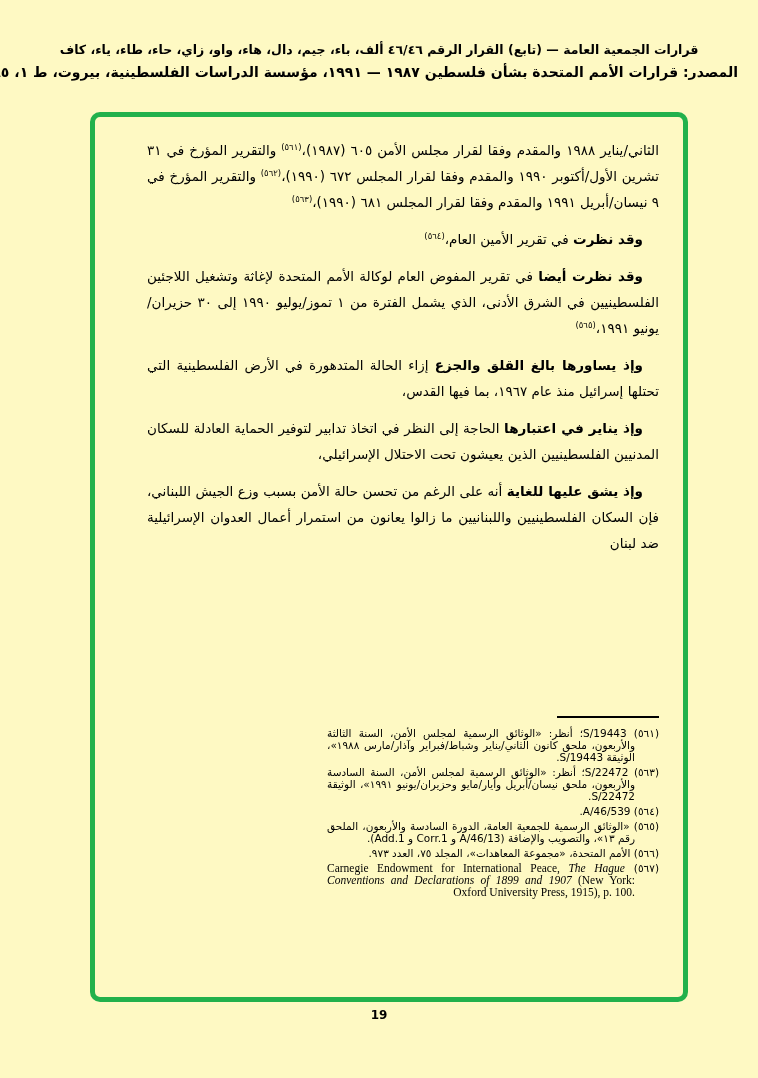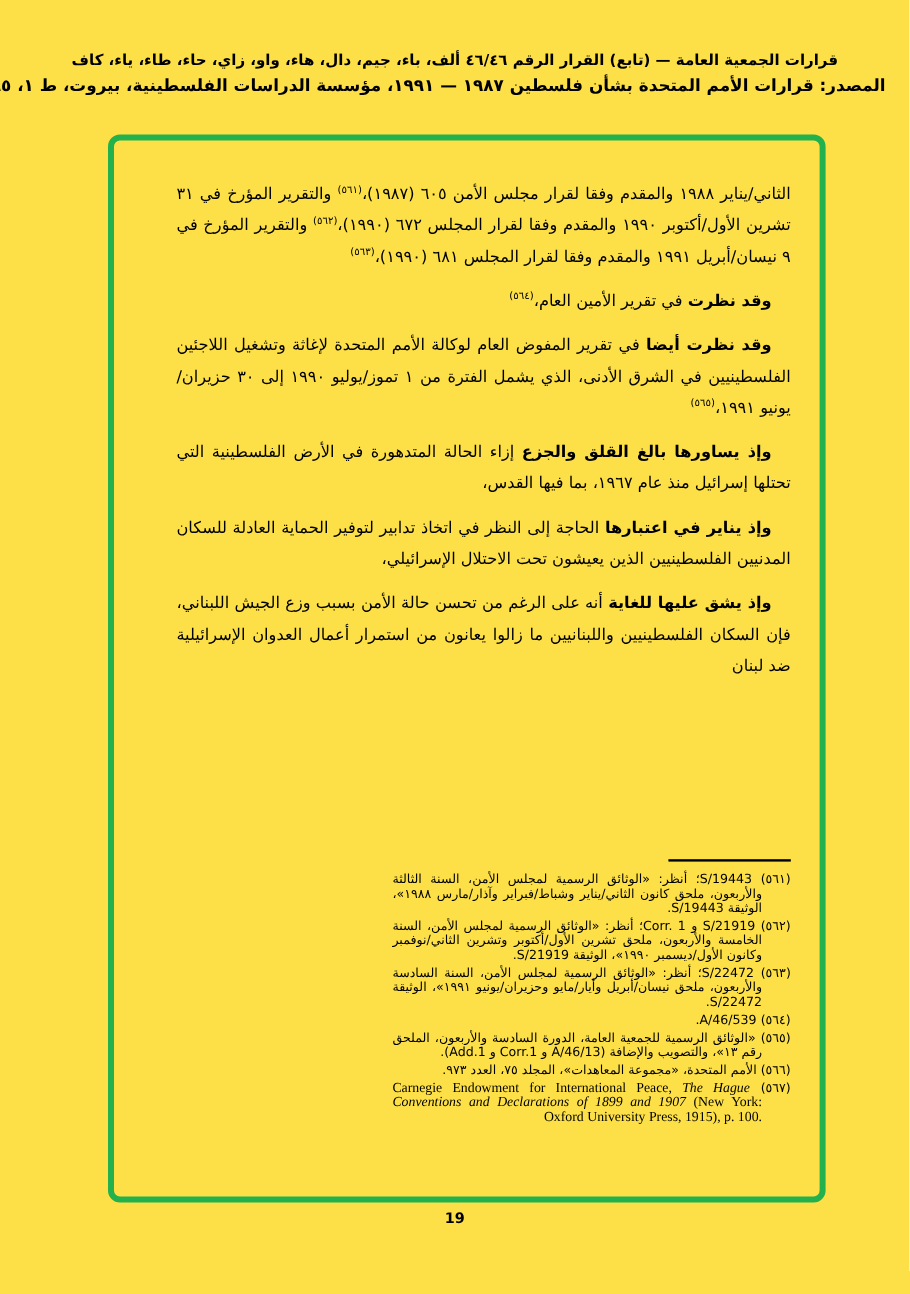--- a/index.html
+++ b/index.html
@@ -1,20 +1,20 @@
 <!DOCTYPE html>
 <html lang="ar"><head>
 <meta charset="utf-8">
 <style>
   html, body { margin: 0; padding: 0; background: #ffffff; }
   .page {
     position: relative;
     width: 758px;
     height: 1078px;
-    background: #fde047;
+    background: #fef9c3;
     color: #000;
     font-family: "DejaVu Sans", sans-serif;
     overflow: hidden;
   }
   
   .header {
     position: absolute;
     top: 42px;
     left: 20px;
     right: 20px;
@@ -48,21 +48,21 @@
     position: absolute;
     top: 20px;
     right: 24px;
     left: 52px;
     direction: rtl;
     text-align: justify;
     font-size: 13.5px;
     line-height: 26px;
   }
   .para { margin: 0 0 11px 0; text-indent: 16px; }
-  .para.no-indent { text-indent: 0; margin-top: 12px; }
+  .para.no-indent { text-indent: 0; }
   .lead { font-weight: bold; }
   sup.fn-ref {
     font-size: 8.5px;
     line-height: 0;
     vertical-align: super;
     letter-spacing: 0;
   }
   
   .footnotes {
     position: absolute;
@@ -121,21 +121,20 @@
         <p class="para"><span class="lead">وقد نظرت أيضا</span> في تقرير المفوض العام لوكالة الأمم المتحدة لإغاثة وتشغيل اللاجئين الفلسطينيين في الشرق الأدنى، الذي يشمل الفترة من ١ تموز/يوليو ١٩٩٠ إلى ٣٠ حزيران/يونيو ١٩٩١،<sup class="fn-ref">(٥٦٥)</sup></p>
         <p class="para"><span class="lead">وإذ يساورها بالغ القلق والجزع</span> إزاء الحالة المتدهورة في الأرض الفلسطينية التي تحتلها إسرائيل منذ عام ١٩٦٧، بما فيها القدس،</p>
         <p class="para"><span class="lead">وإذ يناير في اعتبارها</span> الحاجة إلى النظر في اتخاذ تدابير لتوفير الحماية العادلة للسكان المدنيين الفلسطينيين الذين يعيشون تحت الاحتلال الإسرائيلي،</p>
         <p class="para"><span class="lead">وإذ يشق عليها للغاية</span> أنه على الرغم من تحسن حالة الأمن بسبب وزع الجيش اللبناني، فإن السكان الفلسطينيين واللبنانيين ما زالوا يعانون من استمرار أعمال العدوان الإسرائيلية ضد لبنان</p>
       </div>
 
     <div class="footnotes">
       <div class="fn-rule"></div>
       <div>
           <div class="footnote"><span class="fn-num">(٥٦١) </span><span>S/19443؛ أنظر: «الوثائق الرسمية لمجلس الأمن، السنة الثالثة والأربعون، ملحق كانون الثاني/يناير وشباط/فبراير وآذار/مارس ١٩٨٨»، الوثيقة S/19443.</span></div>
-          <div class="footnote"><span class="fn-num">(٥٦٢) </span><span>S/21919 و Corr. 1؛ أنظر: «الوثائق الرسمية لمجلس الأمن، السنة الخامسة والأربعون، ملحق تشرين الأول/أكتوبر وتشرين الثاني/نوفمبر وكانون الأول/ديسمبر ١٩٩٠»، الوثيقة S/21919.</span></div>
           <div class="footnote"><span class="fn-num">(٥٦٣) </span><span>S/22472؛ أنظر: «الوثائق الرسمية لمجلس الأمن، السنة السادسة والأربعون، ملحق نيسان/أبريل وأيار/مايو وحزيران/يونيو ١٩٩١»، الوثيقة S/22472.</span></div>
           <div class="footnote"><span class="fn-num">(٥٦٤) </span><span>A/46/539.</span></div>
           <div class="footnote"><span class="fn-num">(٥٦٥) </span><span>«الوثائق الرسمية للجمعية العامة، الدورة السادسة والأربعون، الملحق رقم ١٣»، والتصويب والإضافة (A/46/13 و Corr.1 و Add.1).</span></div>
           <div class="footnote"><span class="fn-num">(٥٦٦) </span><span>الأمم المتحدة، «مجموعة المعاهدات»، المجلد ٧٥، العدد ٩٧٣.</span></div>
           <div class="footnote"><span class="fn-num">(٥٦٧) </span><span class="fn-latin">Carnegie Endowment for International Peace, <i>The Hague Conventions and Declarations of 1899 and 1907</i> (New York: Oxford University Press, 1915), p. 100.</span></div>
         </div>
     </div>
   </div>
 
   <div class="page-number">19</div>

